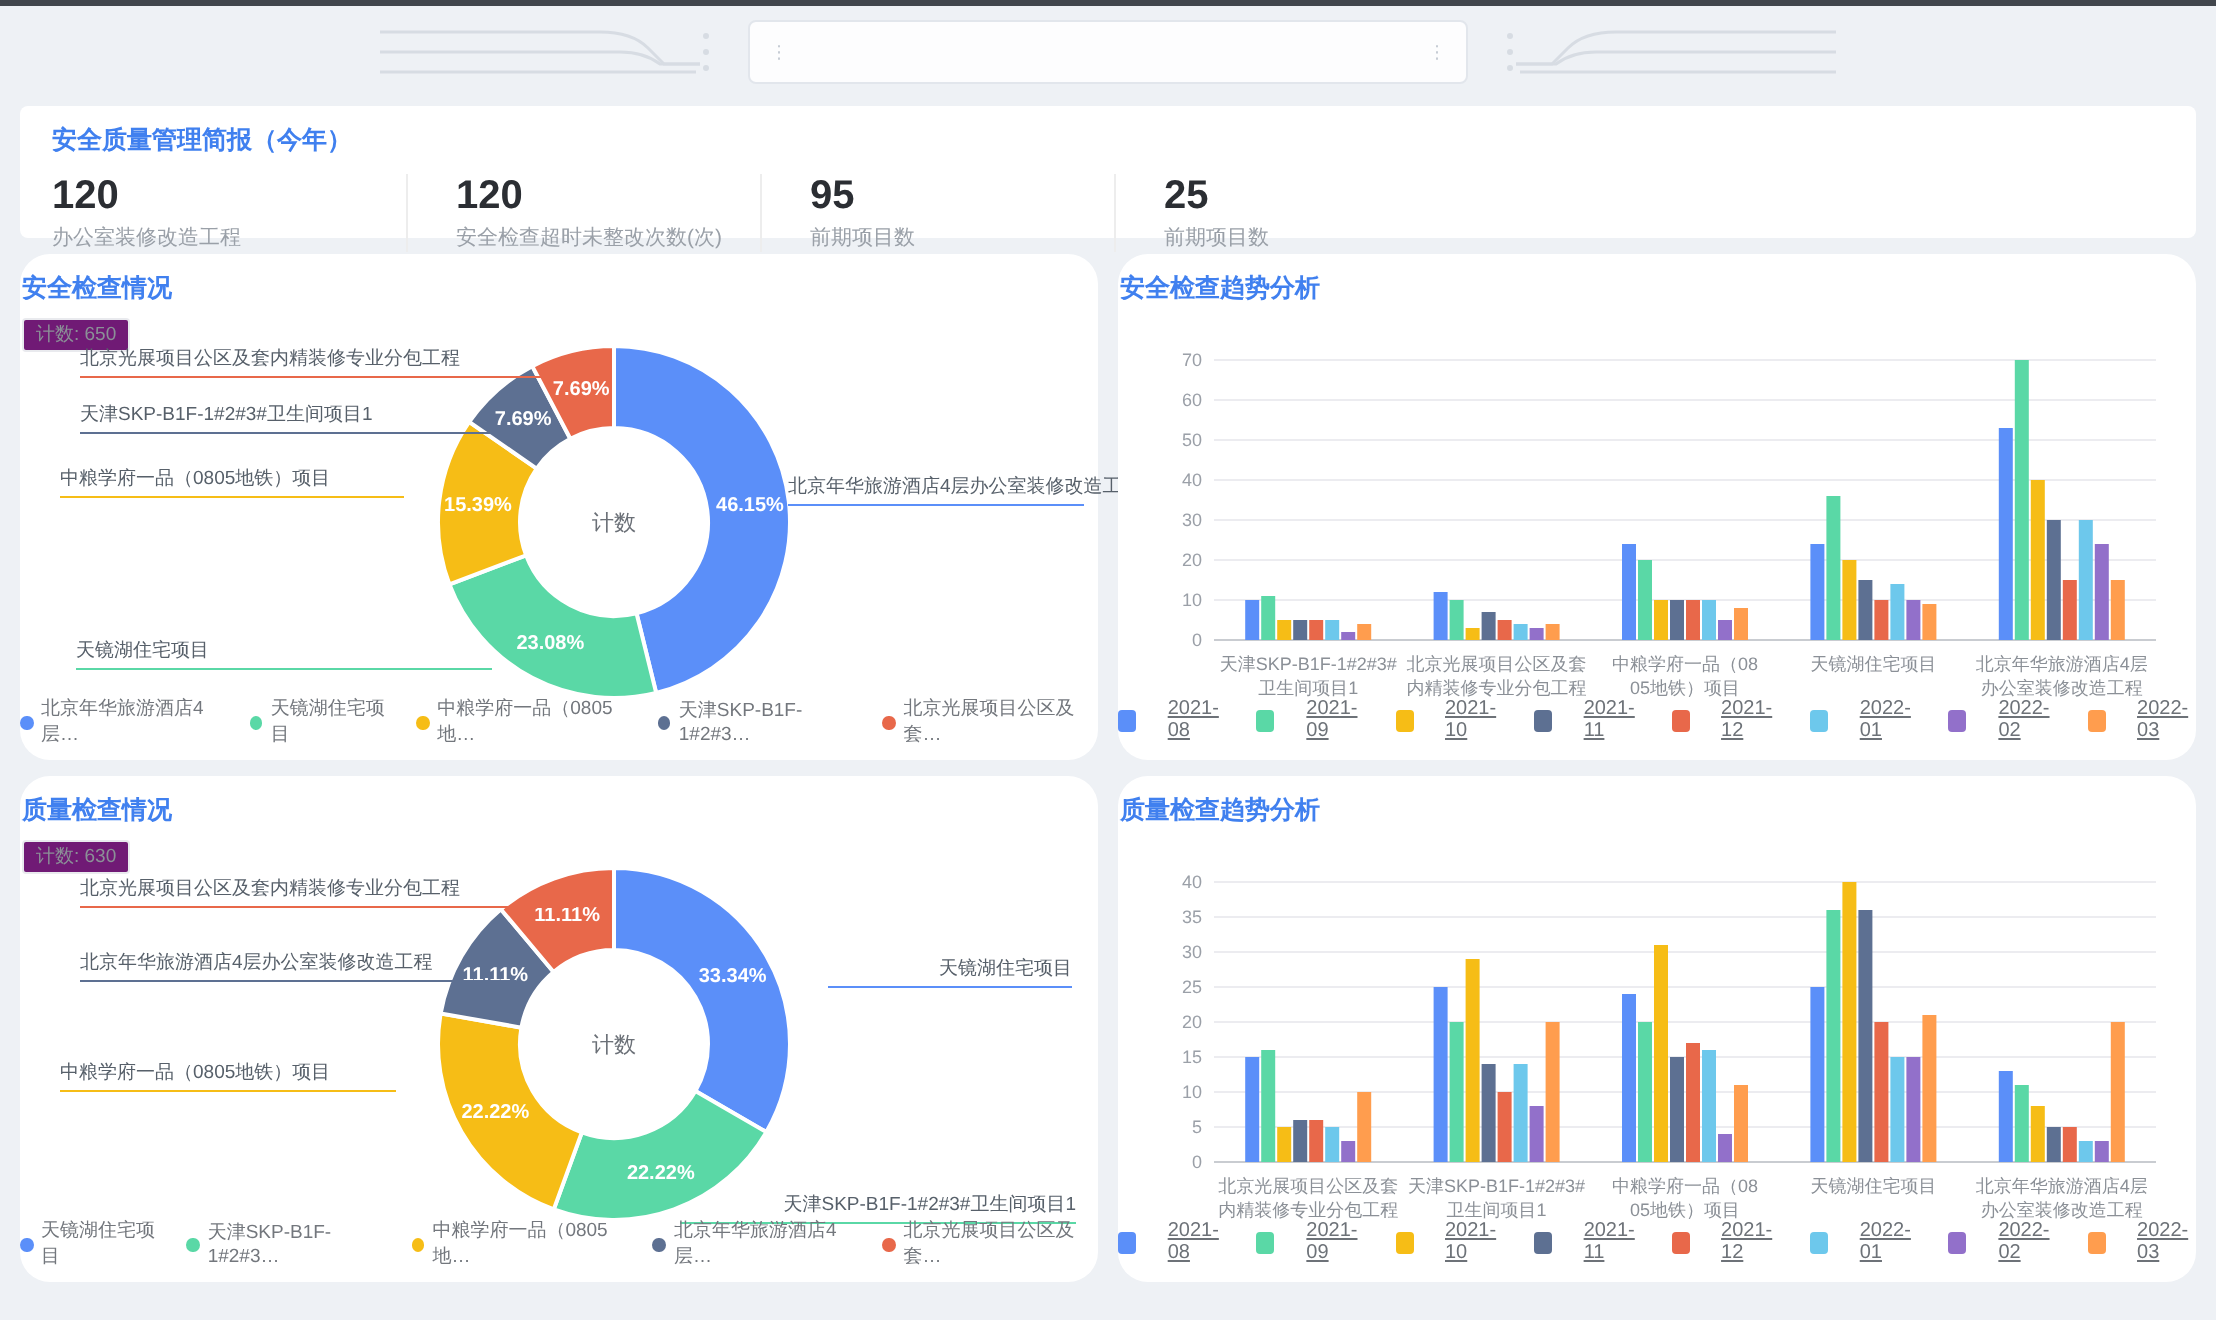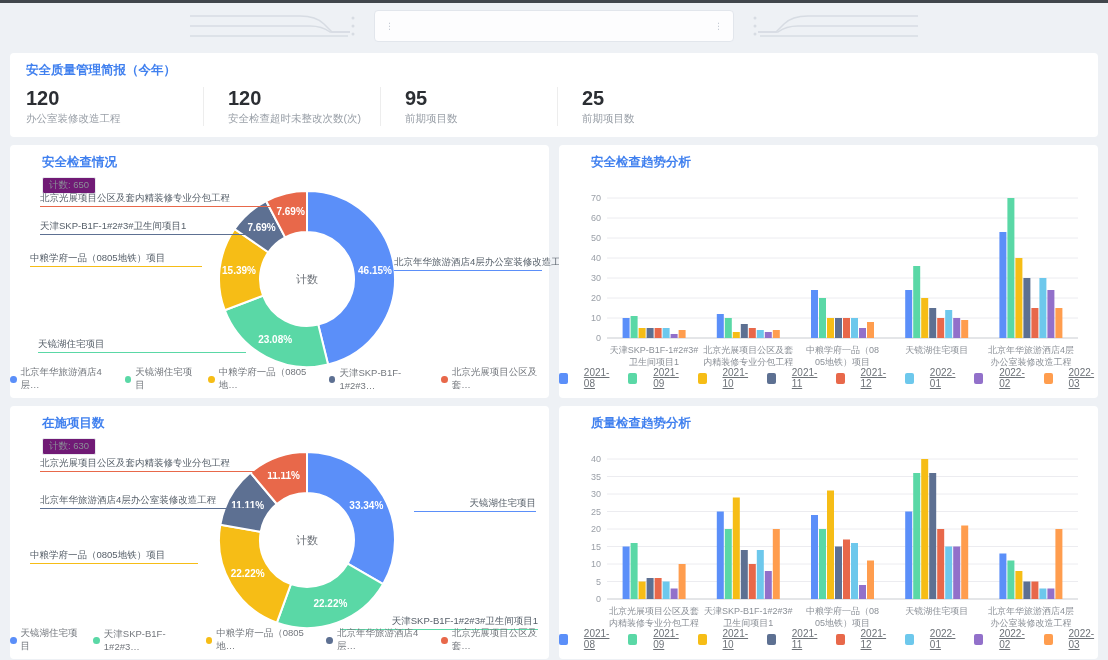--- a/index.html
+++ b/index.html
@@ -6,29 +6,29 @@
   html,body { width:1108px; height:660px; overflow:hidden; }
   body { font-family:"Liberation Sans","DejaVu Sans",sans-serif; background:#eef1f5; }
   .topstrip { height:3px; background:#41464c; }
   .header { height:46px; display:flex; align-items:center; justify-content:center; gap:14px; }
   .title-box { width:360px; height:32px; background:#fdfdfe; border:1px solid #e2e6ec; border-radius:4px;
     display:flex; align-items:center; justify-content:space-between; padding:0 10px; }
   .title-box .dots { color:#c4cad3; font-size:9px; line-height:1; letter-spacing:0; }
   .page-title { flex:1; text-align:center; font-size:15px; font-weight:bold; color:#2c2f33; }
   .decor { color:#d7dce3; }
   .panel { background:#ffffff; border-radius:4px; }
-  .summary { margin:4px 10px 0 10px; height:84px; padding:9px 16px; }
+  .summary { margin:4px 10px 0 10px; height:66px; padding:9px 16px; }
   .sec-title { font-size:12.5px; font-weight:bold; color:#4080ef; }
   .kpis { display:flex; margin-top:8px; }
   .kpi { width:177px; }
   .kpi + .kpi { border-left:1px solid #ededed; padding-left:24px; }
   .kpi-value { font-size:20px; font-weight:bold; color:#2b2e33; line-height:1.1; }
   .kpi-label { font-size:10.5px; color:#9aa0a8; margin-top:3px; }
   .grid { display:grid; grid-template-columns:539px 539px; grid-template-rows:253px 253px; gap:8px 10px; margin:8px 10px; }
-  .chart-panel { position:relative; padding:9px 32px; }
+  .chart-panel { position:relative; padding:9px 1px;border-radius:15px; }
   .badge { display:inline-block; margin-top:6px; font-size:9.5px; color:#8b9097; background:#701a75; border:1px solid #e9eaee; border-radius:2px; padding:1px 6px; }
   .pie-body { position:absolute; left:0; top:0; right:0; bottom:24px; }
   .callout { position:absolute; font-size:9.5px; color:#57606a; white-space:nowrap; padding-bottom:1px; border-bottom:1px solid #d946ef; line-height:1.5; overflow:visible; }
   .pie-legend, .bar-legend { position:absolute; left:0; right:0; bottom:6px; display:flex; justify-content:center; align-items:center; gap:11px;margin-top:16px; }
   .pie-legend .li { display:flex; align-items:center; gap:4px; font-size:9.5px; color:#73777d; cursor:pointer; }
   .pie-legend .dot { width:7px; height:7px; border-radius:50%; }
   .bar-body { position:absolute; left:14px; top:28px; }
   .bar-legend { bottom:9px; gap:15px; }
   .bar-legend .li { display:flex; align-items:center; gap:16px; font-size:10px; color:#6d7278; cursor:pointer;text-decoration:underline; }
   .bar-legend .sq { width:11px; height:11px; border-radius:2px; }
@@ -230,21 +230,21 @@
           <span>2022-02</span>
         </span>
         <span class="li">
           <span class="sq" style="background: rgb(255, 157, 78);"></span>
           <span>2022-03</span>
         </span>
       </div>
   </div>
 
   <div class="panel chart-panel">
-    <div class="sec-title">在施项目数</div>
+    <div class="sec-title">质量检查情况</div>
     <span class="badge">计数: 630</span>
     <div class="pie-body" id="body-quality_pie">
         <svg width="511" height="230" style="position:absolute;left:0;top:0">
           <path d="M297 46 A88 88 0 0 1 373.1917981707586 178.03191900776514 L337.69334675029154 157.51704765187458 A47 47 0 0 0 297 87 Z" fill="#5B8FF9" stroke="#ffffff" stroke-width="2"></path>
           <text x="356.32991216131404" y="102.76242527674074" text-anchor="middle" fill="#ffffff" font-size="10" font-weight="bold">33.34%</text>
           <path d="M373.1917981707586 178.03191900776514 A88 88 0 0 1 266.8791363330777 216.68454252131218 L280.9127205415301 178.16106248297353 A47 47 0 0 0 337.69334675029154 157.51704765187458 Z" fill="#5AD8A6" stroke="#ffffff" stroke-width="2"></path>
           <text x="320.4059093905666" y="201.37711864941292" text-anchor="middle" fill="#ffffff" font-size="10" font-weight="bold">22.22%</text>
           <path d="M266.8791363330777 216.68454252131218 A88 88 0 0 1 210.33905221532748 118.70686006530168 L250.71517561500445 125.83207298942249 A47 47 0 0 0 280.9127205415301 178.16106248297353 Z" fill="#F6BD16" stroke="#ffffff" stroke-width="2"></path>
           <text x="237.67008783868596" y="171.23757472325923" text-anchor="middle" fill="#ffffff" font-size="10" font-weight="bold">22.22%</text>
           <path d="M210.33905221532748 118.70686006530168 A88 88 0 0 1 240.43939672463463 66.58414016622848 L266.79149597792986 97.99380213423566 A47 47 0 0 0 250.71517561500445 125.83207298942249 Z" fill="#5D7092" stroke="#ffffff" stroke-width="2"></path>

